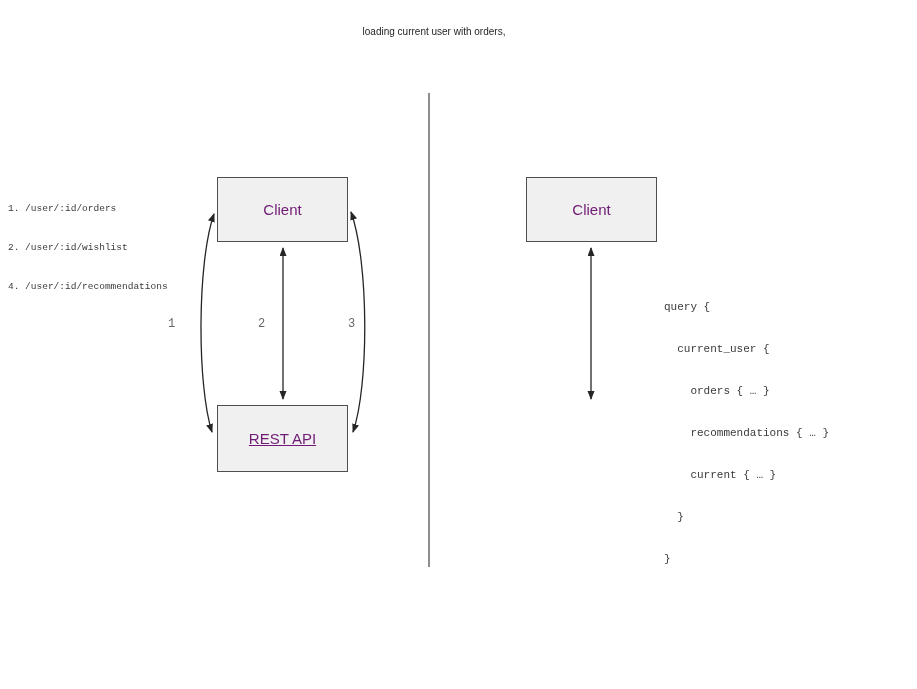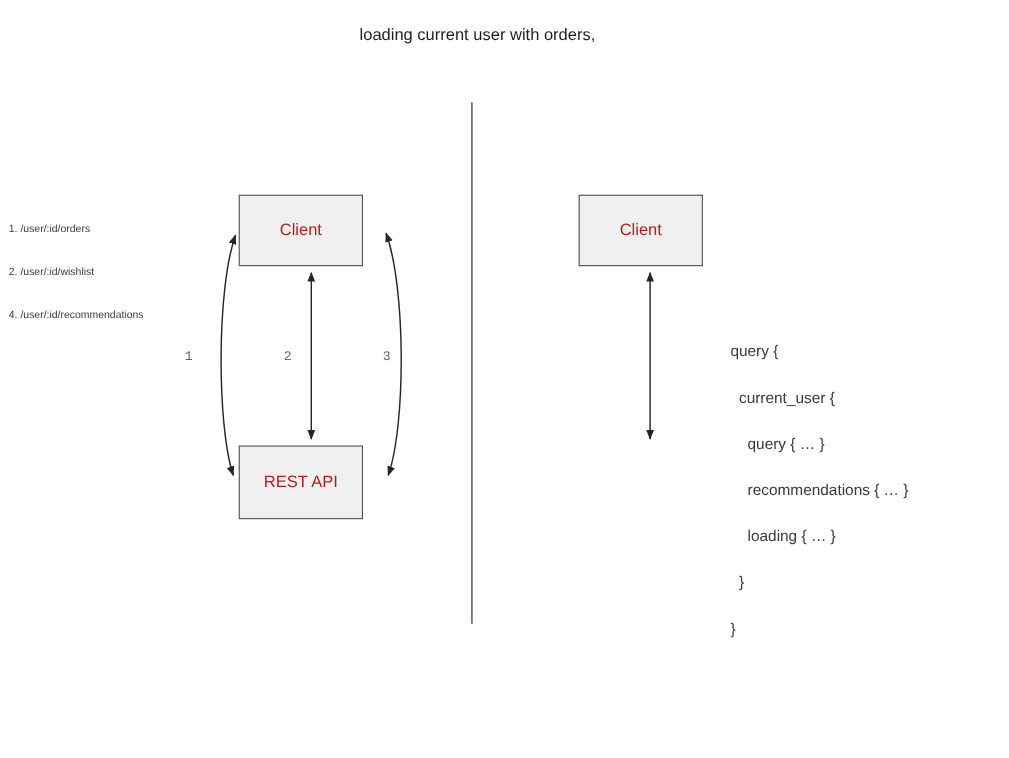--- a/index.html
+++ b/index.html
@@ -21,21 +21,21 @@
     background: var(--bg);
     font-family: "Liberation Sans", sans-serif;
     overflow: hidden;
   }
   .title {
     position: absolute;
     left: 0;
     top: 22px;
     width: 868px;
     text-align: center;
-    font-size: 15px;
+    font-size: 10px;
     line-height: 20px;
     color: var(--ink);
   }
   .connector-layer {
     position: absolute;
     left: 0;
     top: 0;
     width: 917px;
     height: 689px;
   }
@@ -44,50 +44,50 @@
     stroke: var(--arrow);
     stroke-width: 1.3;
   }
   .arrowhead { fill: var(--arrow); }
   .divider {
     stroke: var(--divider);
     stroke-width: 1.6;
   }
   .node-box {
     position: absolute;
-    width: 113px;
+    width: 131px;
     background: var(--box-fill);
     border: 1.5px solid var(--box-border);
     display: flex;
     align-items: center;
     justify-content: center;
     font-size: 15px;
-    color: #b91c1c;
+    color: #701a75;
   }
   .node-client { top: 177px; height: 65px; }
-  .node-api { top: 405px; height: 67px; }
+  .node-api { top: 405px; height: 67px; text-decoration: underline; }
   .left-col { left: 217px; }
   .right-col { left: 526px; }
   .mono {
-    font-family: Liberation Sans, sans-serif;
+    font-family: Liberation Mono, monospace;
     white-space: pre;
   }
   .endpoints {
     position: absolute;
     left: 8px;
     top: 176px;
     font-size: 9.5px;
     line-height: 13px;
     color: var(--code-ink);
   }
   .query-block {
     position: absolute;
     left: 664px;
-    top: 284px;
-    font-size: 14px;
+    top: 272px;
+    font-size: 11px;
     line-height: 14px;
     color: var(--code-ink);
   }
   .edge-label {
     position: absolute;
     font-family: "Liberation Mono", "DejaVu Sans Mono", monospace;
     font-size: 12px;
     color: var(--label-ink);
   }
   .edge-label-1 { left: 168px; top: 317px; }
@@ -138,20 +138,20 @@
     <span>Client</span>
   </div>
 
   <div class="edge-label edge-label-1">1</div>
   <div class="edge-label edge-label-2">2</div>
   <div class="edge-label edge-label-3">3</div>
 
   <div class="query-block mono">
     <div>query {</div>
     <div>  current_user {</div>
-    <div>    query { … }</div>
+    <div>    orders { … }</div>
     <div>    recommendations { … }</div>
-    <div>    loading { … }</div>
+    <div>    current { … }</div>
     <div>  }</div>
     <div>}</div>
   </div>
 
 </div>
 
 </body></html>

